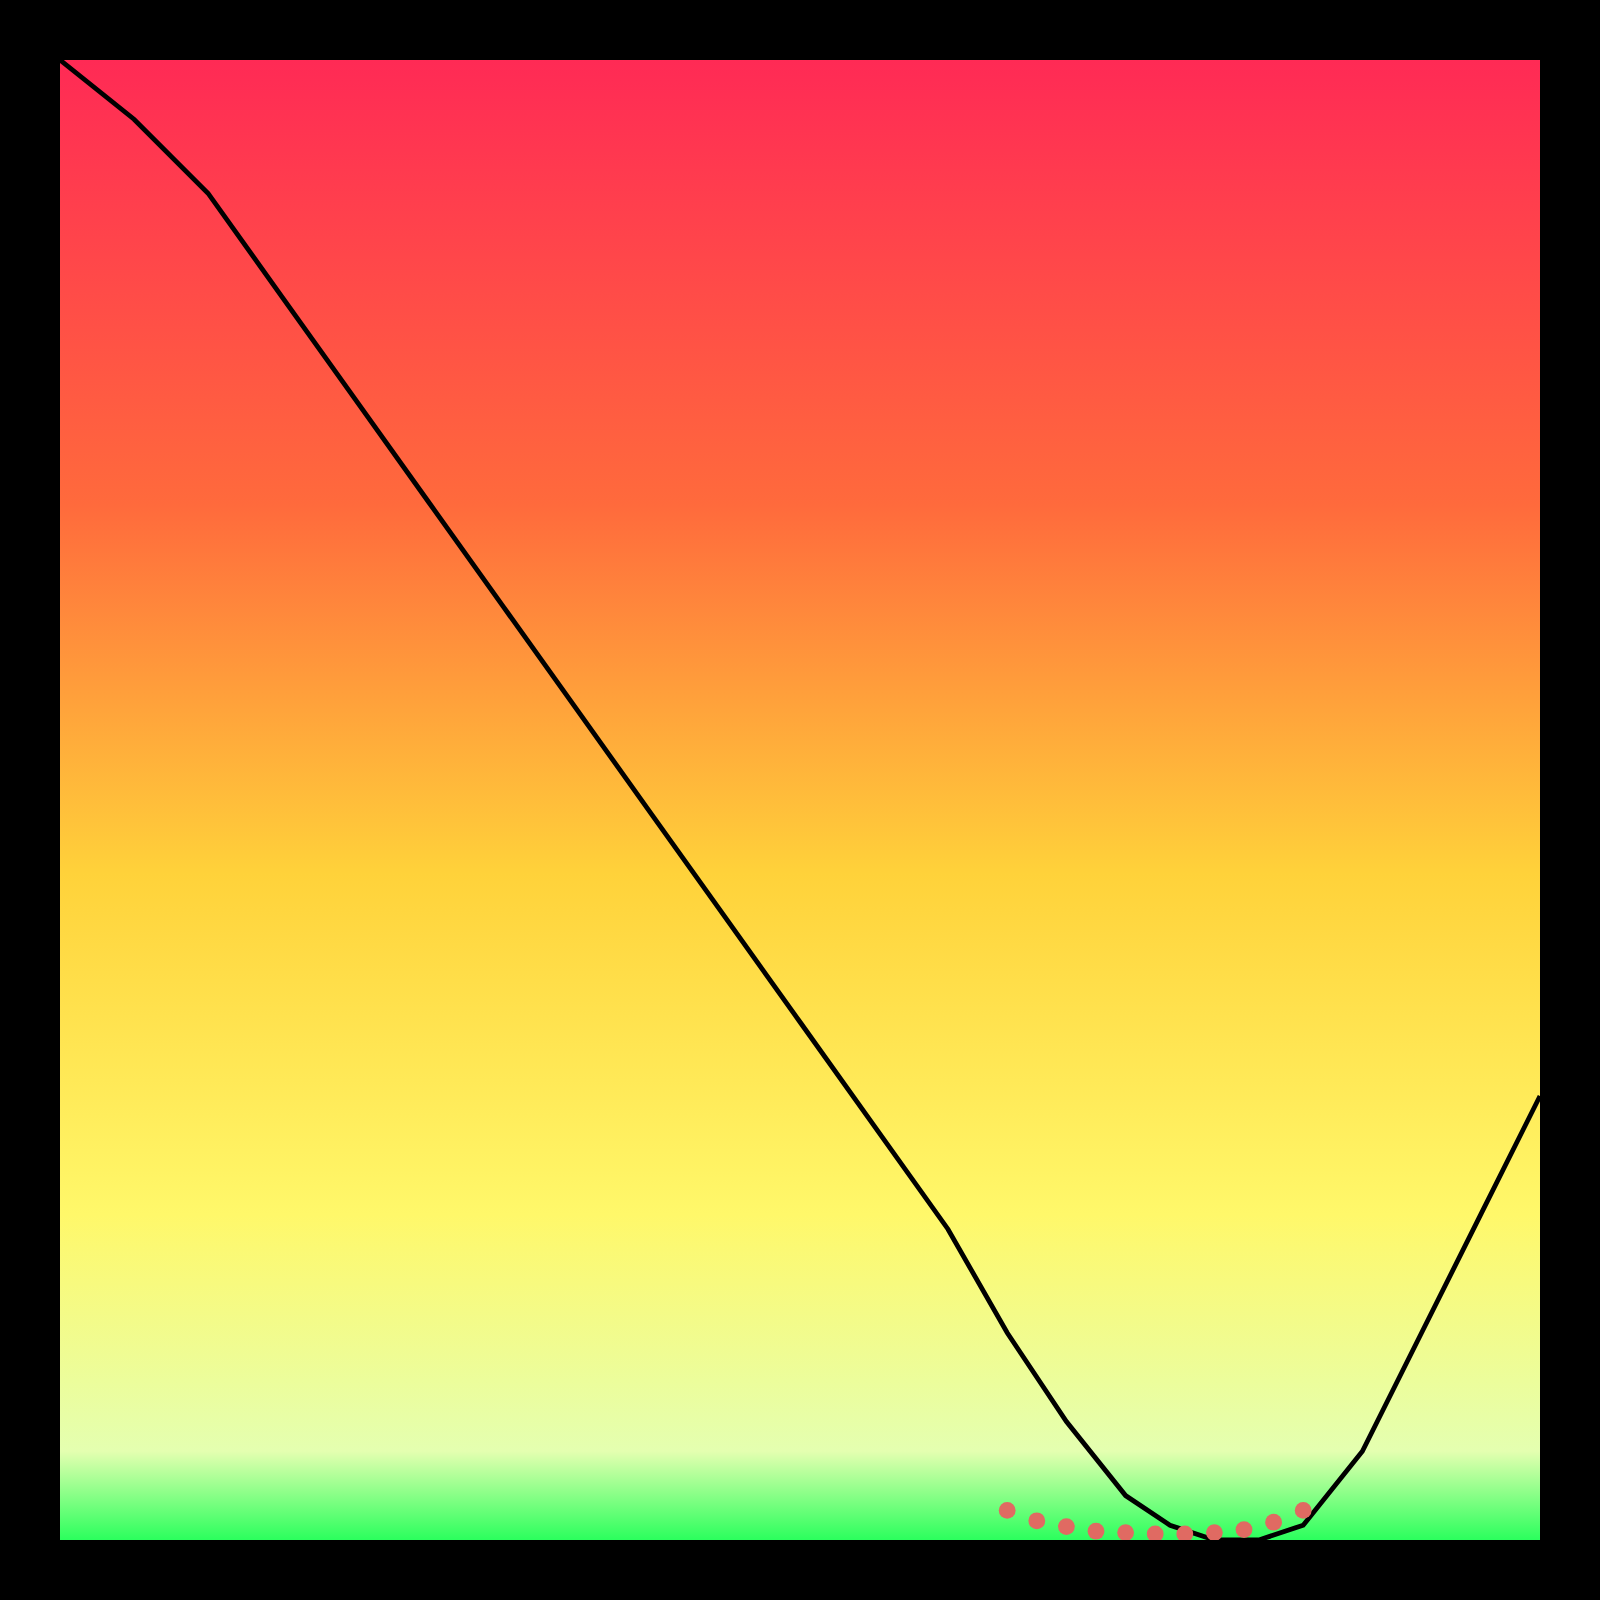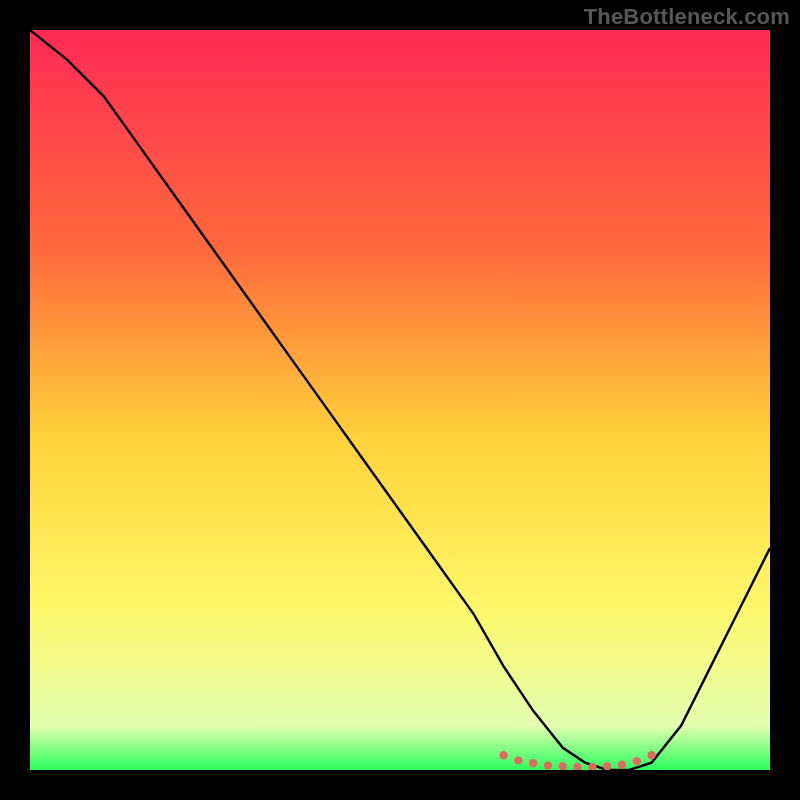--- a/index.html
+++ b/index.html
@@ -33,21 +33,20 @@
     top: 30px;
     width: 740px;
     height: 740px;
   }
   svg { display: block; }
 </style>
 </head>
 <body>
 
 <div class="stage">
-  <div class="watermark">TheBottleneck.com</div>
   <div class="plot">
     <svg id="chart-svg" viewBox="0 0 740 740" width="740" height="740">
       <defs>
         <linearGradient id="bg-grad" x1="0" y1="0" x2="0" y2="1">
             <stop offset="0%" stop-color="#ff2a55"></stop>
             <stop offset="30%" stop-color="#ff6a3c"></stop>
             <stop offset="55%" stop-color="#ffd23a"></stop>
             <stop offset="78%" stop-color="#fff86a"></stop>
             <stop offset="94%" stop-color="#e4ffb0"></stop>
             <stop offset="100%" stop-color="#2bff5d"></stop>

